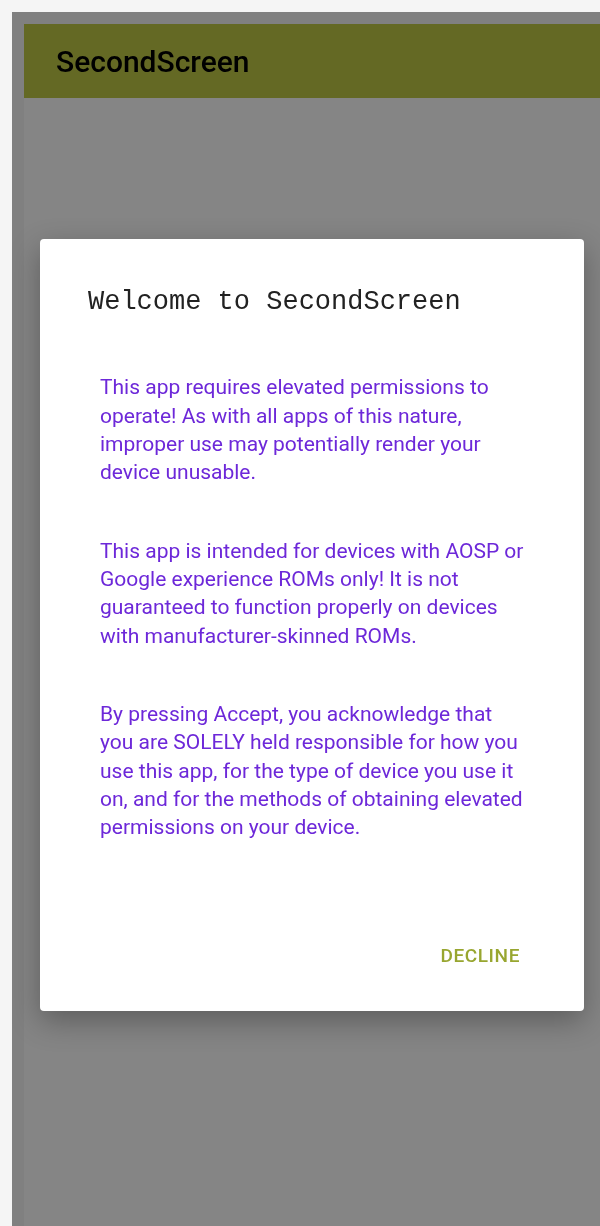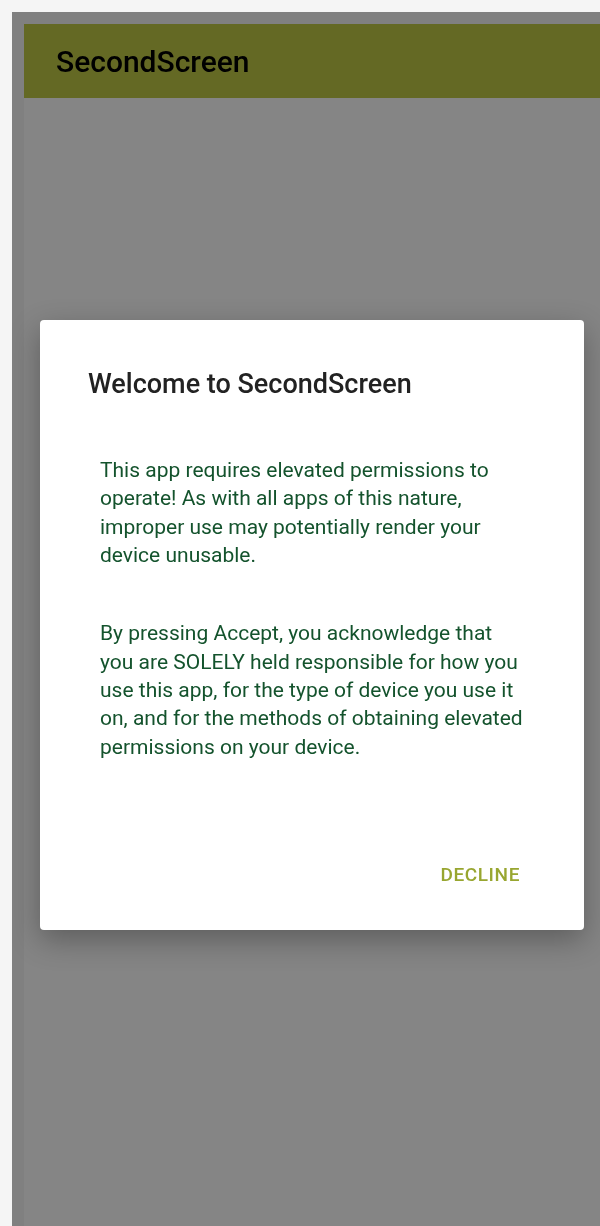--- a/index.html
+++ b/index.html
@@ -47,25 +47,26 @@
       width: 544px;
       border-radius: 4px;
       padding: 36px 36px 20px 36px;
       box-shadow: 0 10px 30px rgba(0,0,0,0.3);
     }
     .dialog-title {
       font-size: 27px;
       font-weight: 500;
       color: #222;
       margin-bottom: 20px;
+      font-family: Liberation Mono, monospace;
     }
     .dialog-body {
       font-size: 21px;
       line-height: 1.35;
-      color: #14532d;
+      color: #6d28d9;
     }
     .dialog-body p {
       margin-bottom: 26px;
     }
     .dialog-body p:last-child {
       margin-bottom: 16px;
     }
     .dialog-actions {
       display: flex;
       justify-content: flex-end;
@@ -99,19 +100,20 @@
 <div class="app-bar">
   <span class="app-title">SecondScreen</span>
 </div>
 <div class="content-area"></div>
 
 <div class="scrim">
   <div class="dialog">
     <div class="dialog-title">Welcome to SecondScreen</div>
     <div class="dialog-body">
       <p>This app requires elevated permissions to operate! As with all apps of this nature, improper use may potentially render your device unusable.</p>
+      <p>This app is intended for devices with AOSP or Google experience ROMs only! It is not guaranteed to function properly on devices with manufacturer-skinned ROMs.</p>
       <p>By pressing Accept, you acknowledge that you are SOLELY held responsible for how you use this app, for the type of device you use it on, and for the methods of obtaining elevated permissions on your device.</p>
     </div>
     <div class="dialog-actions">
       <button class="dialog-button">DECLINE</button>
     </div>
   </div>
 </div>
 
 </body></html>

